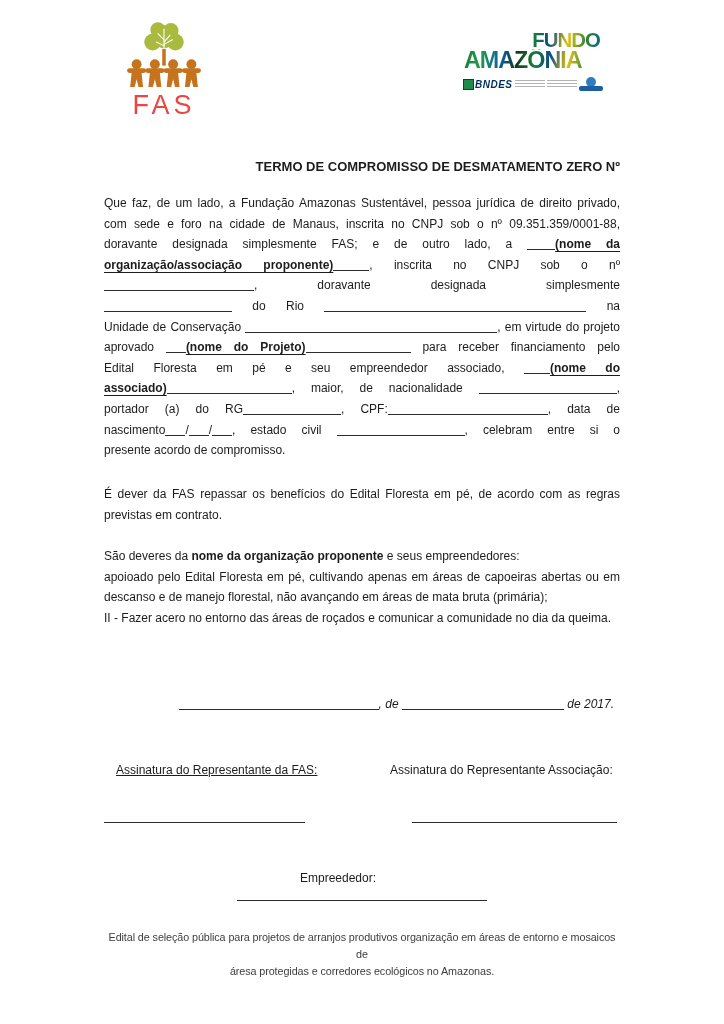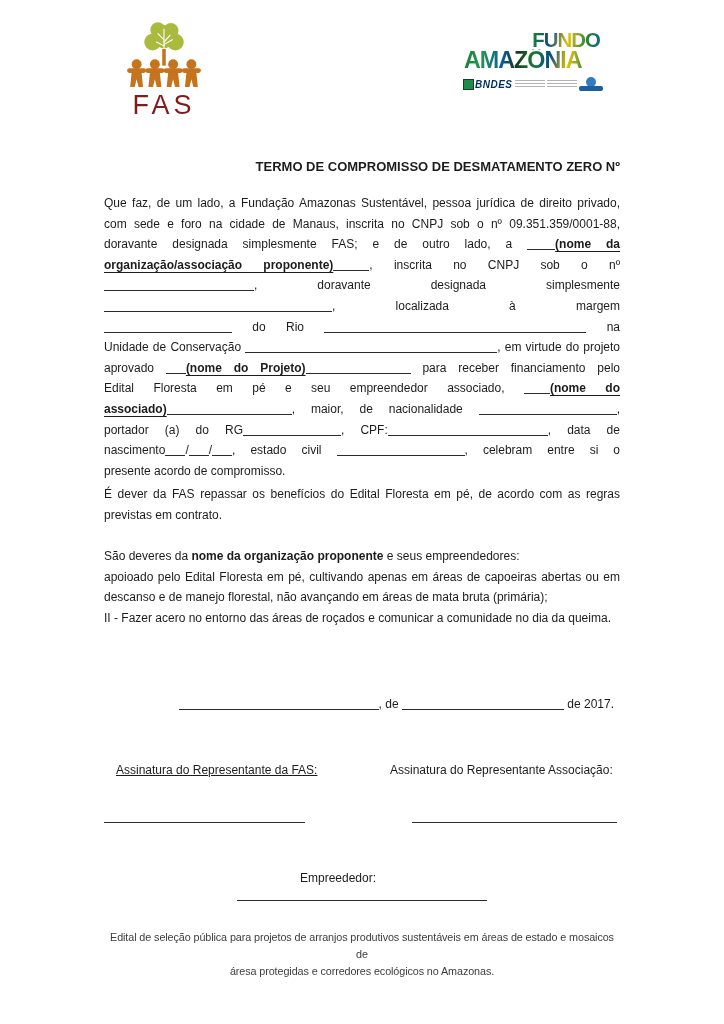--- a/index.html
+++ b/index.html
@@ -8,21 +8,21 @@
     width:724px;height:1024px;
     margin:0 auto;
     background:#ffffff;
     font-family:"Liberation Sans",sans-serif;
     color:#1c1c1c;
     overflow:hidden;
   }
   
   .fas-logo{position:absolute;left:122px;top:20px;width:84px;text-align:center;}
   .fas-text{
-    font-size:27px;letter-spacing:4px;color:#7f1d1d;
+    font-size:27px;letter-spacing:4px;color:#ef4444;
     margin-top:-4px;font-weight:400;
   }
   .fundo-logo{position:absolute;top:30px;right:108px;width:152px;}
   .fundo-line1,.fundo-line2{
     font-weight:800;letter-spacing:-1px;
     background:linear-gradient(100deg,#1b7c35 0%,#23984d 12%,#0b5ea0 26%,#15381f 36%,#1b7c35 47%,#0a4a86 58%,#e3c312 70%,#25803a 83%,#0b5ea0 95%);
     -webkit-background-clip:text;background-clip:text;color:transparent;
     transform:scaleX(0.97);transform-origin:left;
   }
   .fundo-line1{font-size:21px;line-height:19px;text-align:right;padding-right:12px;}
@@ -37,21 +37,21 @@
   .emblem::after{content:"";position:absolute;bottom:0;left:0;width:24px;height:5px;background:#1c5e9e;border-radius:2px;}
   
   .abs{position:absolute;left:104px;right:104px;}
   .title{top:159px;text-align:right;font-weight:700;font-size:13px;}
   .p1{top:193px;}
   .p2{top:484px;}
   .p3{top:546px;}
   .dateline{top:694px;}
   .tline{height:20.6px;line-height:20.6px;font-size:12px;overflow:hidden;white-space:nowrap;}
   .just{text-align:justify;text-align-last:justify;white-space:normal;}
-  .right{text-align:right;padding-right:6px;}
+  .right{text-align:right;padding-right:6px;font-style:italic;}
   .bold{font-weight:700;}
   .underl{text-decoration:underline;text-underline-offset:3px;text-decoration-thickness:1.2px;}
   .blank{display:inline-block;border-bottom:1.2px solid #2b2b2b;height:13px;vertical-align:-2px;}
   
   .sigs{top:763px;font-size:12px;}
   .sig-label-left{position:absolute;left:12px;top:0;text-decoration:underline;}
   .sig-label-right{position:absolute;left:286px;top:0;}
   .siglines{top:822px;}
   .sline{position:absolute;border-bottom:1.2px solid #2b2b2b;height:0;}
   .sline.l{left:0;width:201px;}
@@ -111,21 +111,20 @@
   </div>
 
   <div class="abs title">TERMO DE COMPROMISSO DE DESMATAMENTO ZERO Nº</div>
 
   <div class="abs p1">
       <div class="tline just"><span>Que faz, de um lado, a Fundação Amazonas Sustentável, pessoa jurídica de direito privado,</span></div>
       <div class="tline just"><span>com sede e foro na cidade de Manaus, inscrita no CNPJ sob o nº 09.351.359/0001-88,</span></div>
       <div class="tline just"><span>doravante designada simplesmente FAS; e de outro lado, a </span><span class="blank" style="width: 28px;"></span><span class="bold underl">(nome da</span></div>
       <div class="tline just"><span class="bold underl">organização/associação proponente)</span><span class="blank" style="width: 36px;"></span><span>, inscrita no CNPJ sob o nº</span></div>
       <div class="tline just"><span class="blank" style="width: 150px;"></span><span>, doravante designada simplesmente</span></div>
-      <div class="tline just"><span class="blank" style="width: 228px;"></span><span>, localizada à margem</span></div>
       <div class="tline just"><span class="blank" style="width: 128px;"></span><span> do Rio </span><span class="blank" style="width: 262px;"></span><span> na</span></div>
       <div class="tline just"><span>Unidade de Conservação </span><span class="blank" style="width: 252px;"></span><span>, em virtude do projeto</span></div>
       <div class="tline just"><span>aprovado </span><span class="blank" style="width: 20px;"></span><span class="bold underl">(nome do Projeto)</span><span class="blank" style="width: 105px;"></span><span> para receber financiamento pelo</span></div>
       <div class="tline just"><span>Edital Floresta em pé e seu empreendedor associado, </span><span class="blank" style="width: 26px;"></span><span class="bold underl">(nome do</span></div>
       <div class="tline just"><span class="bold underl">associado)</span><span class="blank" style="width: 125px;"></span><span>, maior, de nacionalidade </span><span class="blank" style="width: 138px;"></span><span>,</span></div>
       <div class="tline just"><span>portador (a) do RG</span><span class="blank" style="width: 98px;"></span><span>, CPF:</span><span class="blank" style="width: 160px;"></span><span>, data de</span></div>
       <div class="tline just"><span>nascimento</span><span class="blank" style="width: 20px;"></span><span>/</span><span class="blank" style="width: 20px;"></span><span>/</span><span class="blank" style="width: 20px;"></span><span>, estado civil </span><span class="blank" style="width: 128px;"></span><span>, celebram entre si o</span></div>
       <div class="tline"><span>presente acordo de compromisso.</span></div>
     </div>
   <div class="abs p2">
@@ -150,17 +149,17 @@
 
   <div class="abs siglines">
     <span class="sline l"></span>
     <span class="sline r"></span>
   </div>
 
   <div class="emp-label">Empreededor:</div>
   <div class="emp-line"></div>
 
   <div class="abs footer">
-    <div>Edital de seleção pública para projetos de arranjos produtivos sustentáveis em áreas de estado e mosaicos de</div>
+    <div>Edital de seleção pública para projetos de arranjos produtivos organização em áreas de entorno e mosaicos de</div>
     <div>áresa protegidas e corredores ecológicos no Amazonas.</div>
   </div>
 
 </div>
 
 </body></html>

